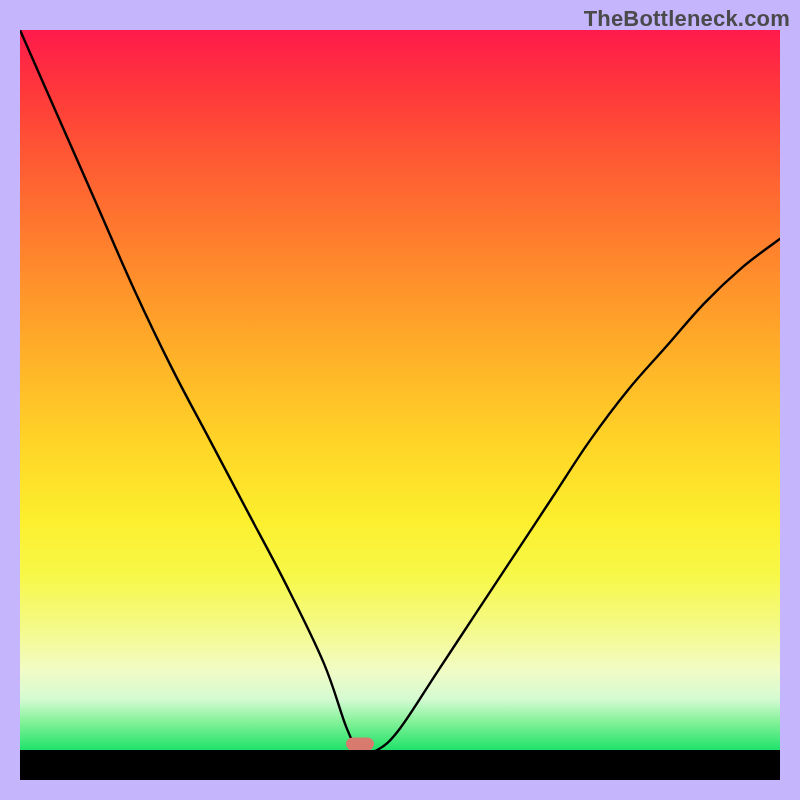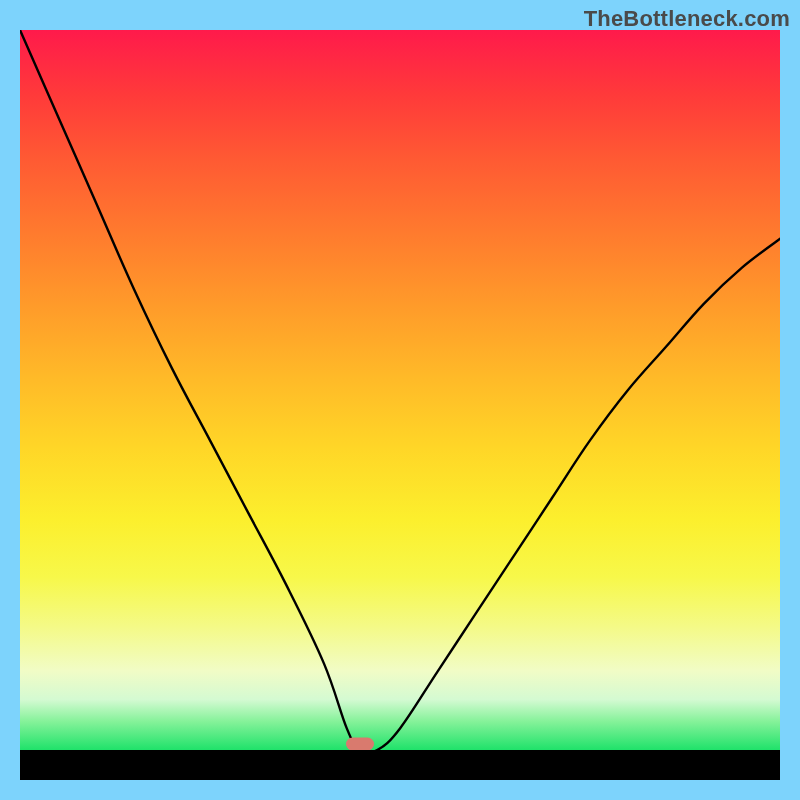--- a/index.html
+++ b/index.html
@@ -8,21 +8,21 @@
     width: 800px;
     height: 800px;
     background: #000;
     overflow: hidden;
     font-family: Arial, Helvetica, sans-serif;
   }
   .frame {
     position: relative;
     width: 800px;
     height: 800px;
-    background: #7dd3fc;
+    background: #c4b5fd;
   }
   .watermark {
     position: absolute;
     top: 6px;
     right: 10px;
     color: #4a4a4a;
     font-size: 22px;
     font-weight: bold;
     letter-spacing: 0.2px;
     z-index: 10;

